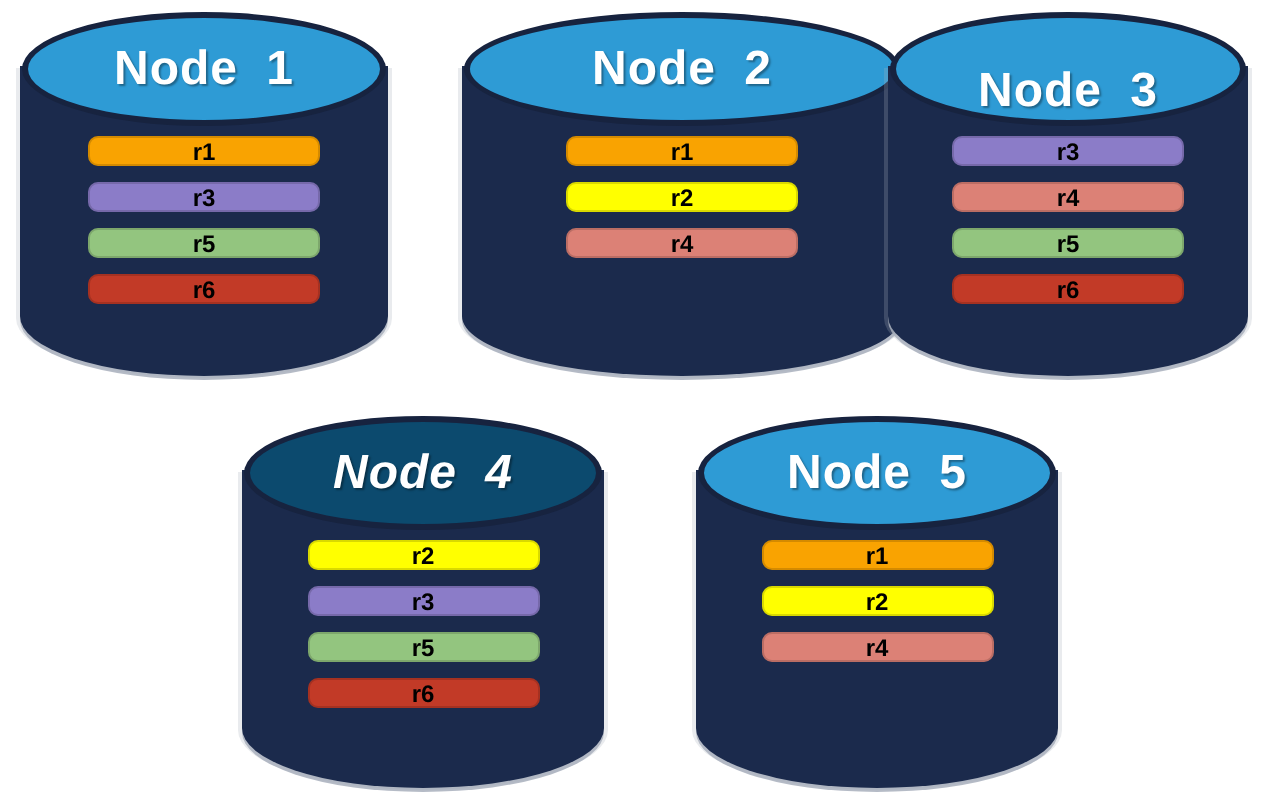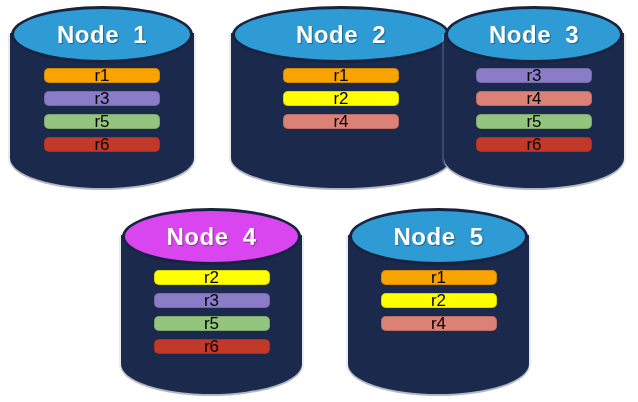--- a/index.html
+++ b/index.html
@@ -56,22 +56,22 @@
     width: 116px;
     height: 15px;
     margin: 0 auto 8px auto;
     border-radius: 5px;
     display: flex;
     align-items: center;
     justify-content: center;
     box-shadow: 0 0 0 1px rgba(0,0,0,0.15) inset;
   }
   .bar-label {
-    font-size: 17px;
-    font-weight: normal;
+    font-size: 12px;
+    font-weight: bold;
     line-height: 1;
   }
 </style>
 </head>
 <body>
 
 <div class="canvas" style="background: rgb(255, 255, 255);">
     <div class="node" style="left: 10px; top: 5px; width: 184px; height: 186px;">
       <div class="cyl-body" style="background: rgb(27, 42, 76);"></div>
       <div class="cyl-top" style="background: rgb(46, 155, 213); border-color: rgb(23, 35, 63);">
@@ -104,41 +104,41 @@
         <div class="bar" style="background: rgb(255, 255, 0);">
           <span class="bar-label" style="color: rgb(0, 0, 0);">r2</span>
         </div>
         <div class="bar" style="background: rgb(220, 129, 118);">
           <span class="bar-label" style="color: rgb(0, 0, 0);">r4</span>
         </div>
       </div>
     </div>
     <div class="node" style="left: 444px; top: 5px; width: 180px; height: 186px;">
       <div class="cyl-body" style="background: rgb(27, 42, 76);"></div>
-      <div class="cyl-top" style="background: rgb(46, 155, 213); border-color: rgb(23, 35, 63);">
+      <div class="cyl-top" style="background: rgb(46, 155, 213); border-color: rgb(23, 35, 63); align-items: flex-end;">
         <span class="node-label" style="color: rgb(255, 255, 255);">Node 3</span>
       </div>
       <div class="bars">
         <div class="bar" style="background: rgb(139, 124, 200);">
           <span class="bar-label" style="color: rgb(0, 0, 0);">r3</span>
         </div>
         <div class="bar" style="background: rgb(220, 129, 118);">
           <span class="bar-label" style="color: rgb(0, 0, 0);">r4</span>
         </div>
         <div class="bar" style="background: rgb(147, 197, 127);">
           <span class="bar-label" style="color: rgb(0, 0, 0);">r5</span>
         </div>
         <div class="bar" style="background: rgb(194, 58, 39);">
           <span class="bar-label" style="color: rgb(0, 0, 0);">r6</span>
         </div>
       </div>
     </div>
     <div class="node" style="left: 121px; top: 207px; width: 181px; height: 190px;">
       <div class="cyl-body" style="background: rgb(27, 42, 76);"></div>
-      <div class="cyl-top" style="background: #d946ef; border-color: rgb(23, 35, 63);">
+      <div class="cyl-top" style="background: #0c4a6e; border-color: rgb(23, 35, 63); font-style: italic;">
         <span class="node-label" style="color: rgb(255, 255, 255);">Node 4</span>
       </div>
       <div class="bars">
         <div class="bar" style="background: rgb(255, 255, 0);">
           <span class="bar-label" style="color: rgb(0, 0, 0);">r2</span>
         </div>
         <div class="bar" style="background: rgb(139, 124, 200);">
           <span class="bar-label" style="color: rgb(0, 0, 0);">r3</span>
         </div>
         <div class="bar" style="background: rgb(147, 197, 127);">

